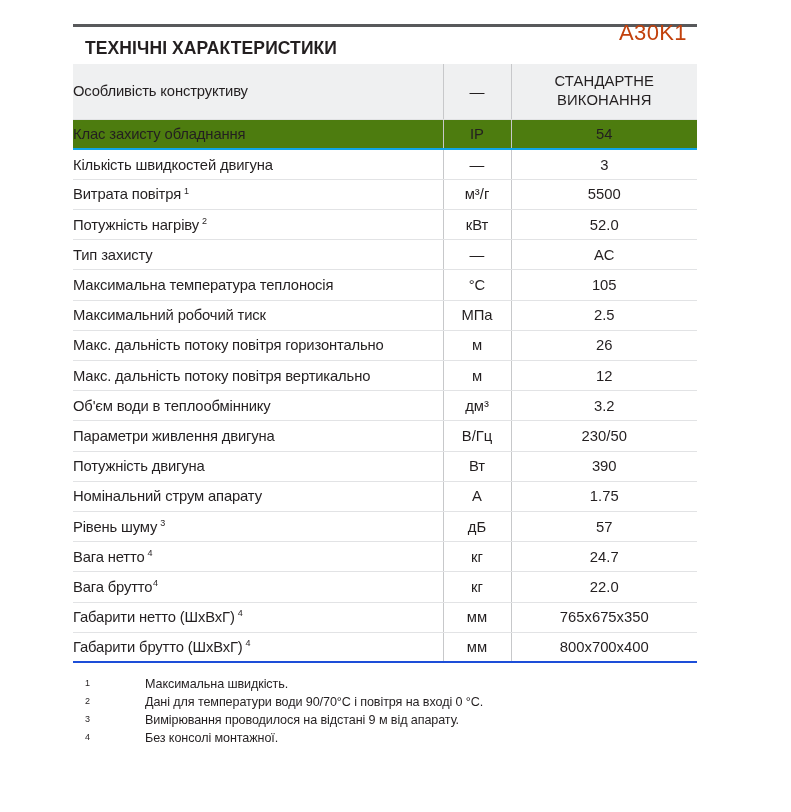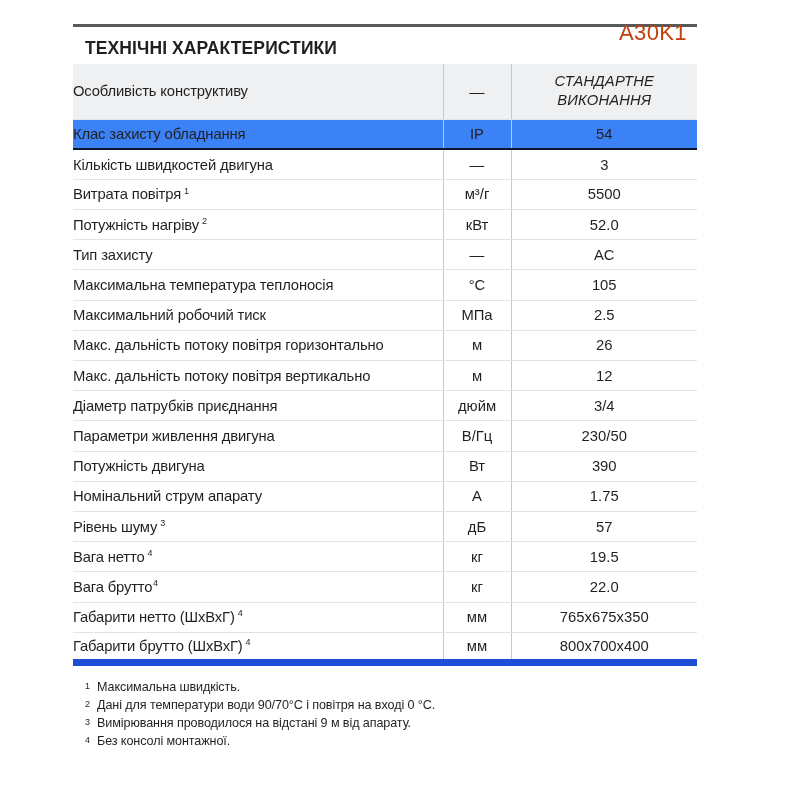--- a/index.html
+++ b/index.html
@@ -102,32 +102,31 @@
   tr.head-row td.unit {
     font-size: 15px;
   }
   td.value-head {
     font-size: 10.7px;
     line-height: 1.28;
     letter-spacing: 0.15px;
     text-align: center;
     border-left: 1px solid #c7c8ca;
     background: #eff0f1;
-    font-style: italic;
   }
 
   
   tr.shaded td {
-    background: #3b82f6;
-    border-bottom: 2px solid #0f172a;
+    background: #4d7c0f;
+    border-bottom: 2px solid #0ea5e9;
   }
 
   
   tr.last td {
-    border-bottom: 7px solid #1d4ed8;
+    border-bottom: 2px solid #1d4ed8;
   }
 
   sup {
     font-size: 9px;
     vertical-align: super;
     line-height: 0;
     letter-spacing: 0;
   }
   sup.sp { margin-left: 3px; }
   sup.tight { margin-left: 0.5px; }
@@ -145,21 +144,21 @@
     color: #231f20;
     letter-spacing: -0.1px;
   }
   .note-mark {
     font-size: 9px;
     width: 12px;
     flex: 0 0 12px;
     padding-top: 1px;
     text-align: left;
   }
-  .note-text { flex: 1 1 auto; }
+  .note-text { flex: 1 1 auto; margin-left: 48px; }
 </style>
 </head>
 <body>
 
 <div class="sheet">
   <div class="spec-wrap">
 
     <div class="title-bar">
       <div class="title-text">ТЕХНІЧНІ ХАРАКТЕРИСТИКИ</div>
       <div class="model-text">A30K1</div>
@@ -219,23 +218,23 @@
             <td class="name">Макс. дальність потоку повітря горизонтально</td>
             <td class="unit">м</td>
             <td class="value">26</td>
           </tr>
           <tr class="row">
             <td class="name">Макс. дальність потоку повітря вертикально</td>
             <td class="unit">м</td>
             <td class="value">12</td>
           </tr>
           <tr class="row">
-            <td class="name">Діаметр патрубків приєднання</td>
-            <td class="unit">дюйм</td>
-            <td class="value">3/4</td>
+            <td class="name">Об'єм води в теплообміннику</td>
+            <td class="unit">дм³</td>
+            <td class="value">3.2</td>
           </tr>
           <tr class="row">
             <td class="name">Параметри живлення двигуна</td>
             <td class="unit">В/Гц</td>
             <td class="value">230/50</td>
           </tr>
           <tr class="row">
             <td class="name">Потужність двигуна</td>
             <td class="unit">Вт</td>
             <td class="value">390</td>
@@ -246,21 +245,21 @@
             <td class="value">1.75</td>
           </tr>
           <tr class="row">
             <td class="name">Рівень шуму<sup class="sp">3</sup></td>
             <td class="unit">дБ</td>
             <td class="value">57</td>
           </tr>
           <tr class="row">
             <td class="name">Вага нетто<sup class="sp">4</sup></td>
             <td class="unit">кг</td>
-            <td class="value">19.5</td>
+            <td class="value">24.7</td>
           </tr>
           <tr class="row">
             <td class="name">Вага брутто<sup class="tight">4</sup></td>
             <td class="unit">кг</td>
             <td class="value">22.0</td>
           </tr>
           <tr class="row">
             <td class="name">Габарити нетто (ШхВхГ)<sup class="sp">4</sup></td>
             <td class="unit">мм</td>
             <td class="value">765x675x350</td>

